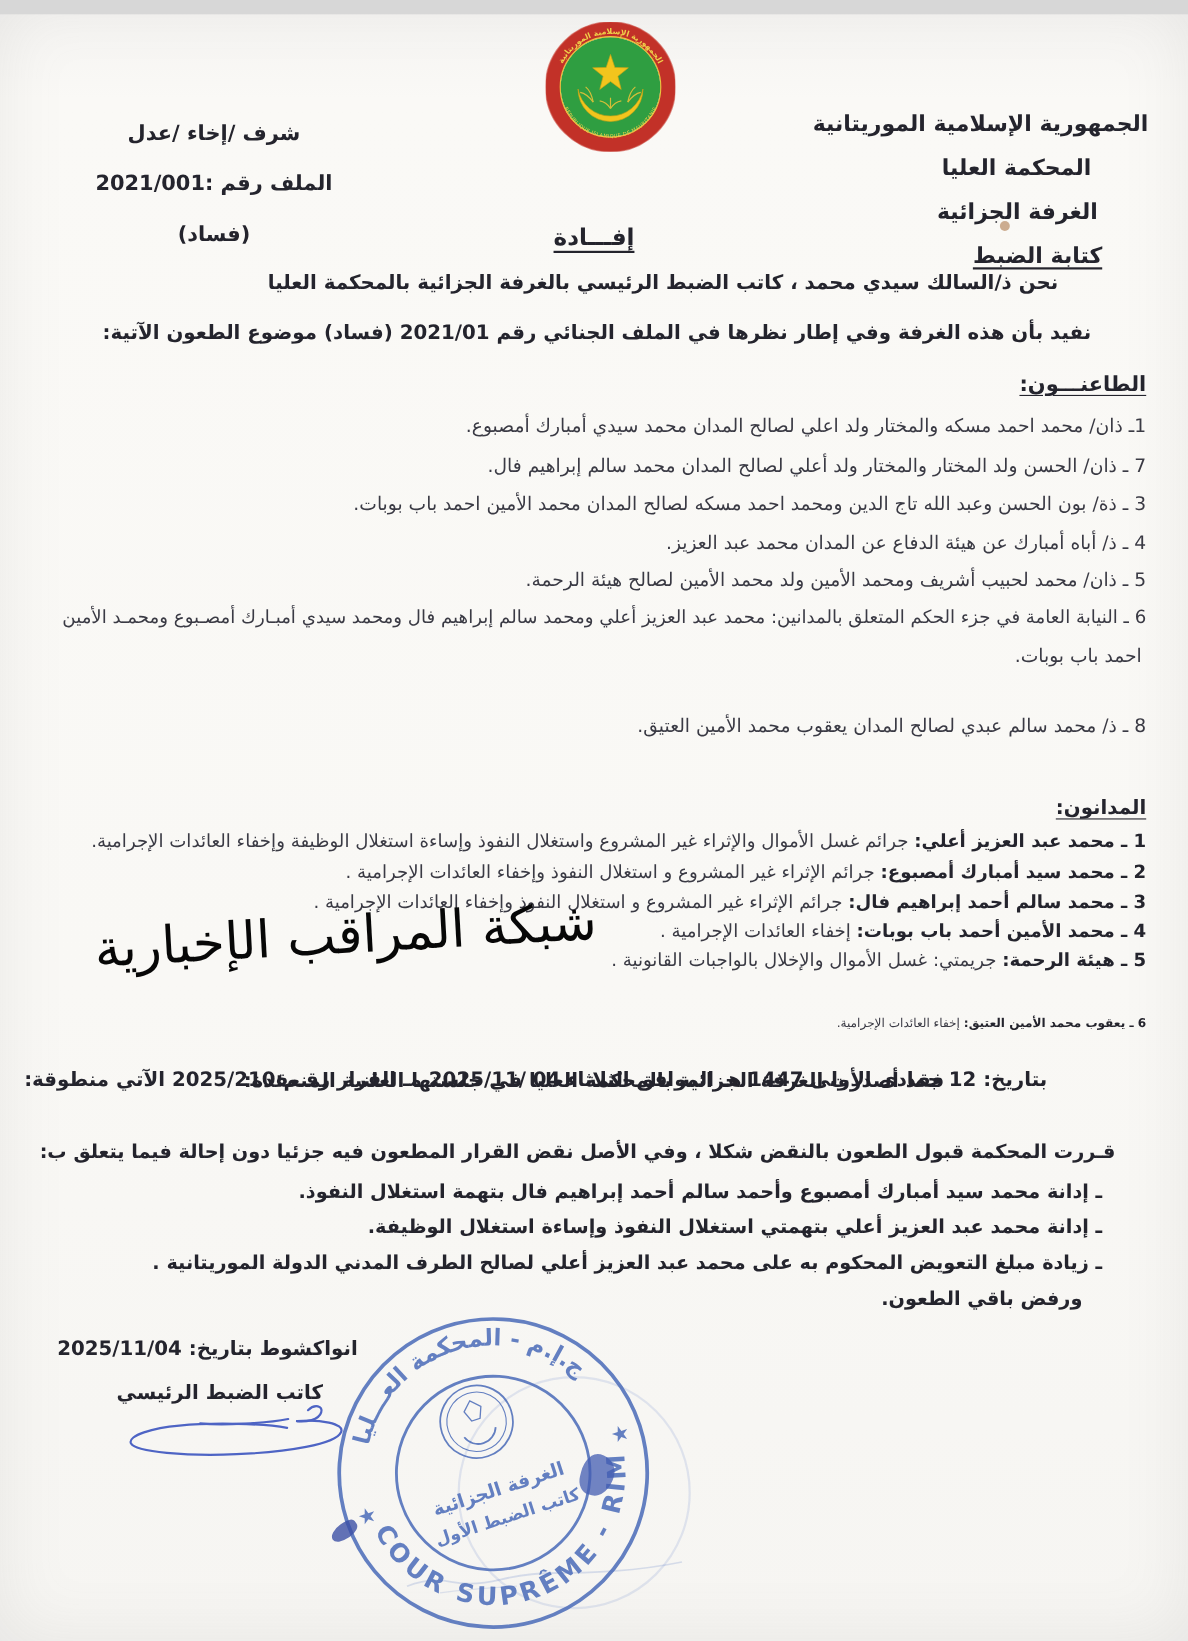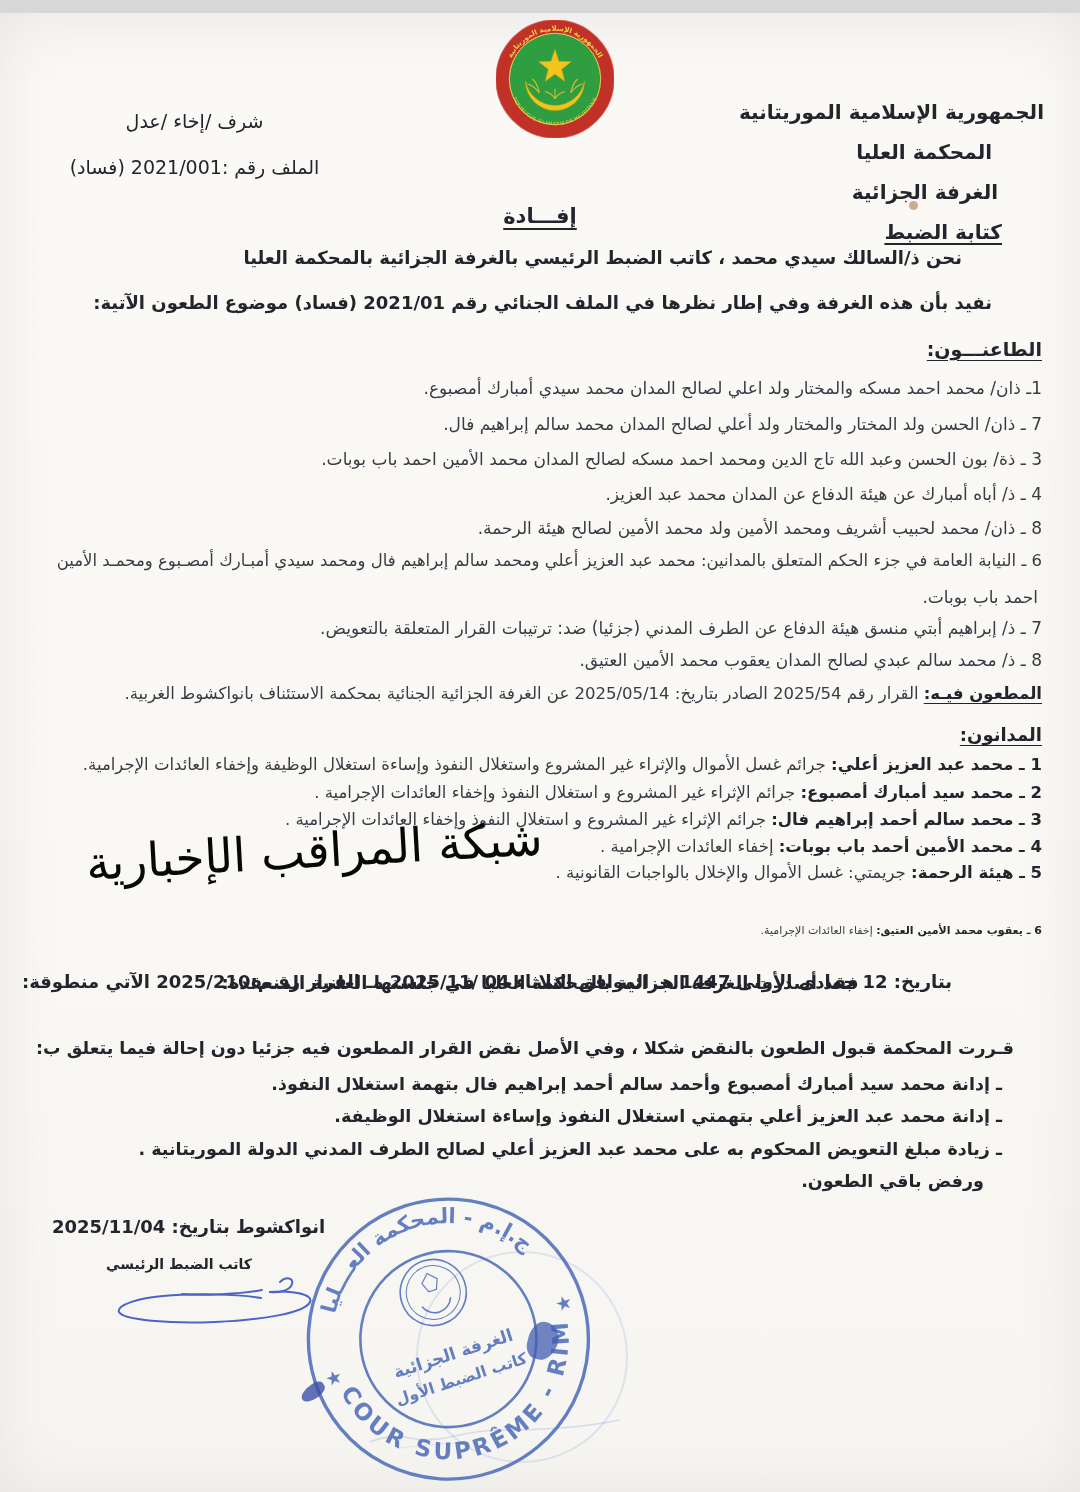--- a/index.html
+++ b/index.html
@@ -15,21 +15,21 @@
     box-shadow:inset 0 0 60px rgba(120,120,120,.12);
   }
   .topstrip{position:absolute;top:0;left:0;width:100%;height:13px;background:#d7d7d7;}
   .ln{position:absolute;white-space:nowrap;font-size:17px;color:#3a3a44;}
   .b{font-weight:bold;color:#24242d;}
   .u{text-decoration:underline;text-underline-offset:4px;}
   .hdr-right{position:absolute;top:92px;right:36px;text-align:right;font-weight:bold;color:#24242d;font-size:20px;line-height:40px;}
   .hdr-right .l2{margin-right:52px;}
   .hdr-right .l3{margin-right:46px;}
   .hdr-right .l4{margin-right:42px;display:inline-block;}
-  .hdr-left{position:absolute;top:98px;left:62px;width:265px;text-align:center;font-weight:normal;color:#24242d;font-size:19px;line-height:46px;}
+  .hdr-left{position:absolute;top:98px;left:62px;width:265px;text-align:center;font-weight:bold;color:#24242d;font-size:19px;line-height:46px;}
   .title{position:absolute;top:204px;left:0;width:1080px;text-align:center;font-size:21px;font-weight:bold;color:#24242d;}
   .title span{text-decoration:underline;text-underline-offset:5px;}
   .center-line{position:absolute;left:0;width:1080px;text-align:center;}
   .stain{position:absolute;top:201px;right:162px;width:9px;height:9px;border-radius:50%;background:rgba(165,110,60,.55);}
   .watermark{
     position:absolute;top:836px;left:86px;
     font-size:47px;color:#070707;letter-spacing:1px;
     transform:rotate(-3.2deg);transform-origin:left center;
     white-space:nowrap;z-index:30;font-weight:500;
   }
@@ -99,29 +99,25 @@
   <div class="title"><span>إفـــادة</span></div>
 
   <div class="ln b" style="top:247px;right:118px;font-size:18px;">نحن ذ/السالك سيدي محمد ، كاتب الضبط الرئيسي بالغرفة الجزائية بالمحكمة العليا</div>
   <div class="ln b" style="top:292px;right:88px;font-size:18px;">نفيد بأن هذه الغرفة وفي إطار نظرها في الملف الجنائي رقم 2021/01 (فساد) موضوع الطعون الآتية:</div>
 
   <div class="ln b u" style="top:338px;right:38px;font-size:19px;">الطاعنـــون:</div>
   <div class="ln" style="top:378px;right:38px;">1ـ ذان/ محمد احمد مسكه  والمختار ولد اعلي لصالح المدان محمد سيدي أمبارك أمصبوع.</div>
   <div class="ln" style="top:414px;right:38px;">7 ـ ذان/ الحسن ولد المختار  والمختار ولد أعلي لصالح المدان محمد سالم إبراهيم فال.</div>
   <div class="ln" style="top:449px;right:38px;">3 ـ ذة/ بون الحسن وعبد الله تاج الدين  ومحمد احمد مسكه لصالح المدان محمد الأمين احمد باب بوبات.</div>
   <div class="ln" style="top:484px;right:38px;">4 ـ ذ/ أباه أمبارك عن هيئة الدفاع عن المدان محمد عبد العزيز.</div>
-  <div class="ln" style="top:518px;right:38px;">8 ـ ذان/ محمد لحبيب أشريف ومحمد الأمين ولد محمد الأمين لصالح هيئة الرحمة.</div>
+  <div class="ln" style="top:518px;right:38px;">5 ـ ذان/ محمد لحبيب أشريف ومحمد الأمين ولد محمد الأمين لصالح هيئة الرحمة.</div>
   <div class="ln" style="top:551px;right:38px;font-size:16.5px;">6 ـ النيابة العامة في جزء الحكم المتعلق بالمدانين: محمد عبد العزيز أعلي ومحمد سالم إبراهيم فال ومحمد سيدي أمبـارك أمصـبوع ومحمـد الأمين</div>
   <div class="ln" style="top:587px;right:42px;">احمد باب بوبات.</div>
-  <div class="ln" style="top:618px;right:38px;">7 ـ ذ/ إبراهيم أبتي منسق هيئة الدفاع عن الطرف المدني (جزئيا) ضد: ترتيبات القرار المتعلقة بالتعويض.</div>
   <div class="ln" style="top:650px;right:38px;">8 ـ ذ/ محمد سالم عبدي لصالح المدان يعقوب محمد الأمين العتيق.</div>
 
-  <div class="ln" style="top:684px;right:38px;font-size:16.5px;">
-    <span class="b u">المطعون فيـه:</span><span> القرار رقم 2025/54 الصادر بتاريخ: 2025/05/14 عن الغرفة الجزائية الجنائية بمحكمة الاستئناف بانواكشوط الغربية.</span>
-  </div>
 
   <div class="ln b u" style="top:724px;right:38px;font-size:18px;">المدانون:</div>
   <div class="ln" style="top:755px;right:38px;font-size:16.5px;">
     <span class="b">1 ـ محمد عبد العزيز  أعلي:</span><span> جرائم غسل الأموال والإثراء غير المشروع واستغلال النفوذ وإساءة استغلال الوظيفة وإخفاء العائدات الإجرامية.</span>
   </div>
   <div class="ln" style="top:783px;right:38px;font-size:16.5px;">
     <span class="b">2 ـ محمد سيد أمبارك أمصبوع:</span><span> جرائم الإثراء غير المشروع و استغلال النفوذ وإخفاء العائدات الإجرامية .</span>
   </div>
   <div class="ln" style="top:810px;right:38px;font-size:16.5px;">
     <span class="b">3 ـ محمد سالم أحمد إبراهيم فال:</span><span> جرائم الإثراء غير المشروع و استغلال النفوذ وإخفاء العائدات الإجرامية .</span>
@@ -141,21 +137,21 @@
   <div class="center-line b" style="top:934px;font-size:18px;margin-top:38px;">فقد أصدرت الغرفة الجزائية بالمحكمة العليا في جلستها العلنية المنعقدة:</div>
   <div class="ln b" style="top:971px;right:128px;font-size:18px;">بتاريخ: 12 جمادى الأولى 1447 هـ الموافق الثلاثاء 04 /2025/11 مـ القرار رقـم:2025/210 الآتي منطوقة:</div>
 
   <div class="ln b" style="top:1038px;right:66px;font-size:17.5px;">قـررت المحكمة قبول الطعون بالنقض شكلا ، وفي الأصل نقض القرار المطعون فيه جزئيا دون إحالة فيما يتعلق ب:</div>
   <div class="ln b" style="top:1074px;right:78px;font-size:17.5px;">ـ إدانة محمد سيد أمبارك أمصبوع وأحمد سالم أحمد إبراهيم فال بتهمة استغلال النفوذ.</div>
   <div class="ln b" style="top:1139px;right:78px;font-size:17.5px;">ـ زيادة مبلغ التعويض المحكوم به على محمد عبد العزيز أعلي لصالح الطرف المدني الدولة الموريتانية .</div>
   <div class="ln b" style="top:1106px;right:78px;font-size:17.5px;">ـ إدانة محمد عبد العزيز أعلي بتهمتي استغلال النفوذ وإساءة استغلال الوظيفة.</div>
   <div class="ln b" style="top:1171px;right:96px;font-size:17.5px;">ورفض باقي الطعون.</div>
 
   <div class="ln b" style="top:1216px;left:52px;right:auto;font-size:18px;">انواكشوط بتاريخ: 2025/11/04</div>
-  <div class="ln b" style="top:1256px;left:106px;right:auto;font-size:14px;">كاتب الضبط الرئيسي</div>
+  <div class="ln b" style="top:1256px;left:106px;right:auto;font-size:18px;">كاتب الضبط الرئيسي</div>
 
   <div class="sig">
     <svg width="210" height="70" viewBox="0 0 210 70">
       <g fill="none" stroke="#3c55c0" stroke-width="2" stroke-linecap="round" opacity=".9">
         <path d="M168 14 c6 -6 14 -4 12 2 c-2 7 -14 9 -22 8"></path>
         <path d="M158 24 c20 -2 44 2 40 10 c-5 11 -48 18 -95 20 c-45 2 -92 -2 -96 -10 c-3 -7 20 -14 44 -16 c30 -3 75 -2 98 2"></path>
         <path d="M150 22 c-20 4 -60 6 -80 4"></path>
       </g>
     </svg>
   </div>

